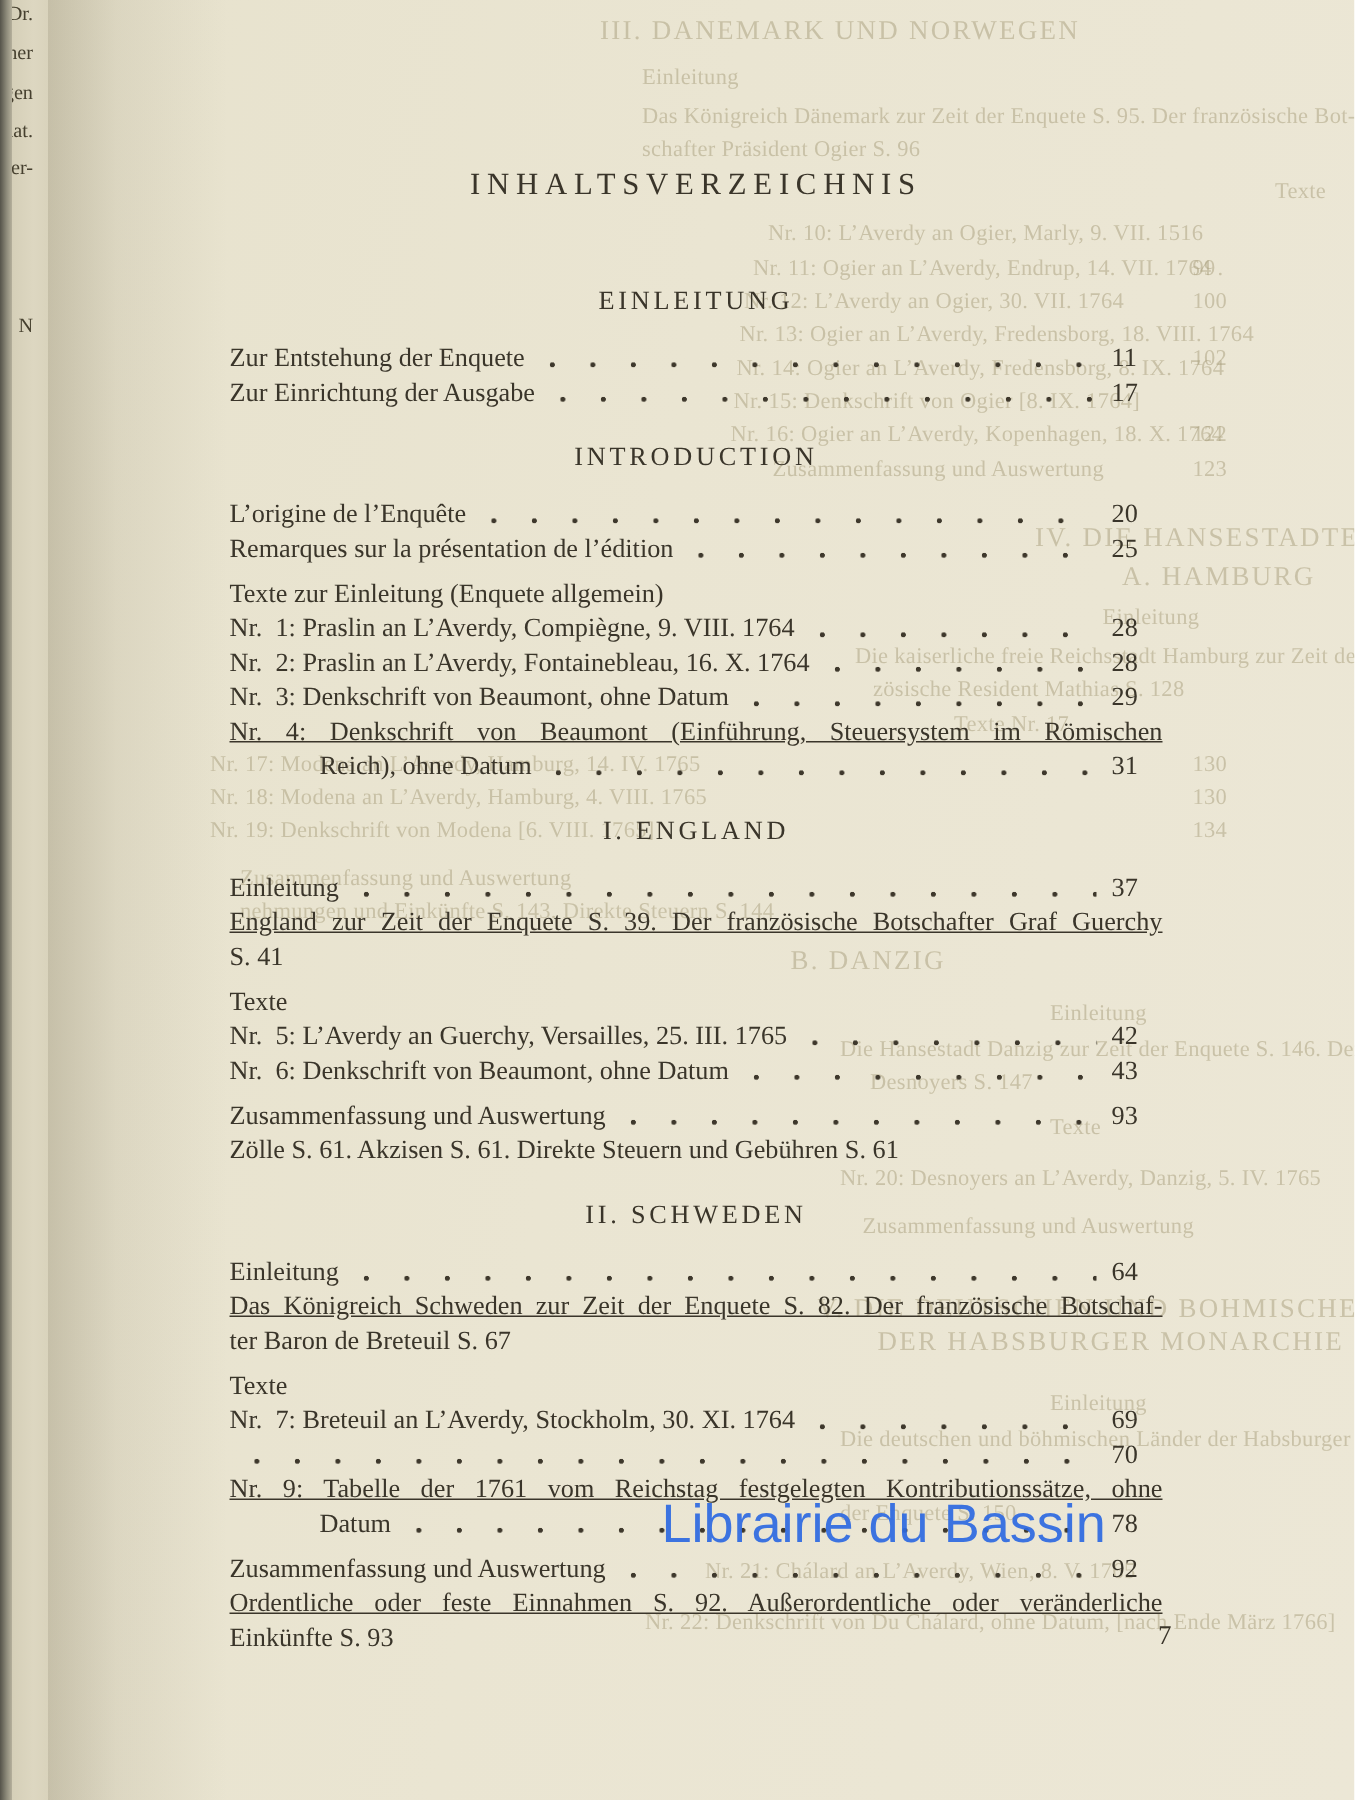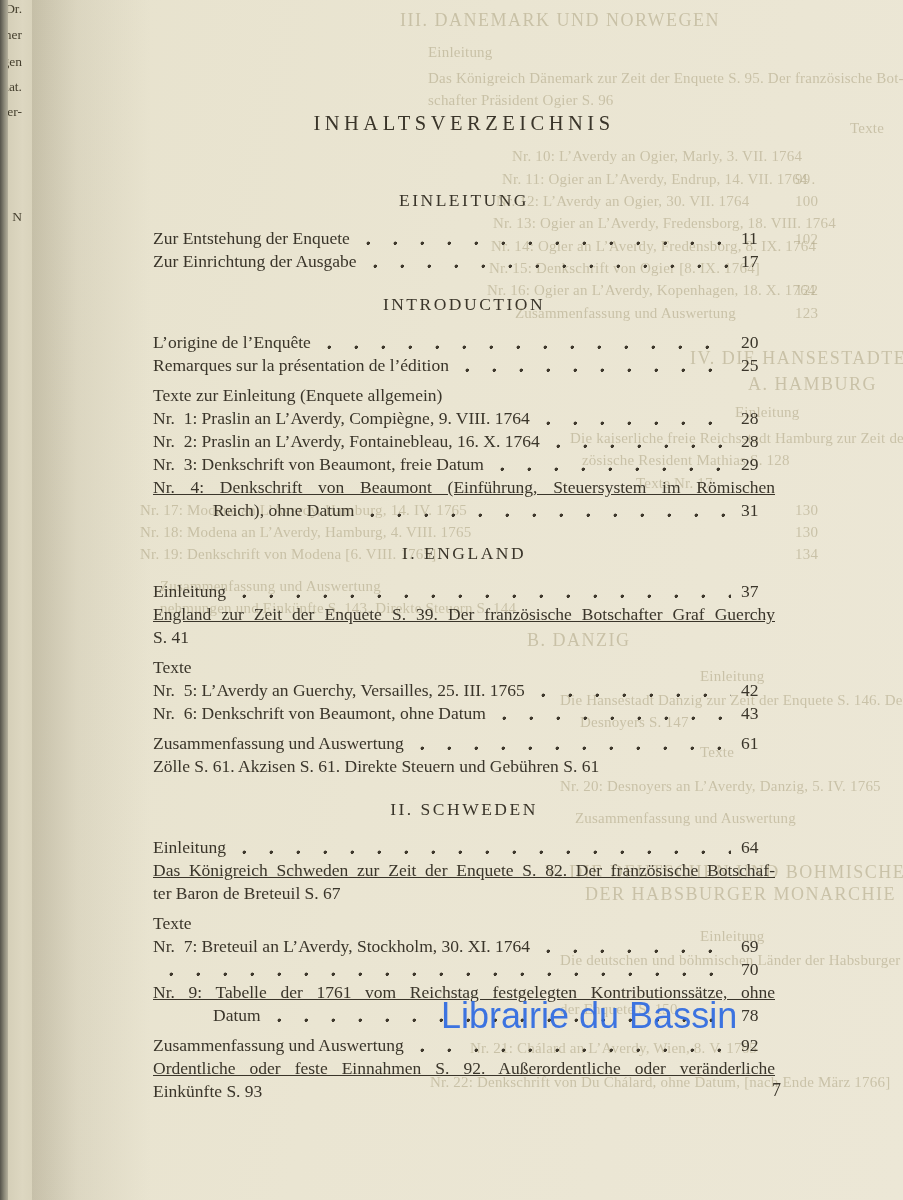--- a/index.html
+++ b/index.html
@@ -59,21 +59,21 @@
 <body>
 
 <div id="page">
 
   <div class="ghost-layer">
       <span class="ghost hd" style="left: 400px; top: 10px;">III. DANEMARK UND NORWEGEN</span>
       <span class="ghost" style="left: 428px; top: 44px;">Einleitung</span>
       <span class="ghost" style="left: 428px; top: 70px;">Das Königreich Dänemark zur Zeit der Enquete S. 95. Der französische Bot-</span>
       <span class="ghost" style="left: 428px; top: 92px;">schafter Präsident Ogier S. 96</span>
       <span class="ghost" style="left: 850px; top: 120px;">Texte</span>
-      <span class="ghost" style="left: 512px; top: 148px;">Nr. 10: L’Averdy an Ogier, Marly, 3. VII. 1764</span>
+      <span class="ghost" style="left: 512px; top: 148px;">Nr. 10: L’Averdy an Ogier, Marly, 9. VII. 1516</span>
       <span class="ghost" style="left: 502px; top: 171px;">Nr. 11: Ogier an L’Averdy, Endrup, 14. VII. 1764  .</span>
       <span class="ghost" style="left: 795px; top: 171px;">99</span>
       <span class="ghost" style="left: 496px; top: 193px;">Nr. 12: L’Averdy an Ogier, 30. VII. 1764</span>
       <span class="ghost" style="left: 795px; top: 193px;">100</span>
       <span class="ghost" style="left: 493px; top: 215px;">Nr. 13: Ogier an L’Averdy, Fredensborg, 18. VIII. 1764</span>
       <span class="ghost" style="left: 795px; top: 215px; margin-top: 16px;">102</span>
       <span class="ghost" style="left: 491px; top: 238px;">Nr. 14: Ogier an L’Averdy, Fredensborg, 8. IX. 1764</span>
       <span class="ghost" style="left: 489px; top: 260px;">Nr. 15: Denkschrift von Ogier [8. IX. 1764]</span>
       <span class="ghost" style="left: 487px; top: 282px;">Nr. 16: Ogier an L’Averdy, Kopenhagen, 18. X. 1764</span>
       <span class="ghost" style="left: 795px; top: 282px;">122</span>
@@ -152,21 +152,21 @@
           <span class="lbl">Nr.  1: Praslin an L’Averdy, Compiègne, 9. VIII. 1764</span>
           <span class="leader"></span>
           <span class="pg">28</span>
         </div>
         <div class="toc-row">
           <span class="lbl">Nr.  2: Praslin an L’Averdy, Fontainebleau, 16. X. 1764</span>
           <span class="leader"></span>
           <span class="pg">28</span>
         </div>
         <div class="toc-row">
-          <span class="lbl">Nr.  3: Denkschrift von Beaumont, freie Datum</span>
+          <span class="lbl">Nr.  3: Denkschrift von Beaumont, ohne Datum</span>
           <span class="leader"></span>
           <span class="pg">29</span>
         </div>
         <div class="toc-row justify">Nr. 4: Denkschrift von Beaumont (Einführung, Steuersystem im Römischen</div>
         <div class="toc-row">
           <span class="lbl" style="padding-left: 60px;">Reich), ohne Datum</span>
           <span class="leader"></span>
           <span class="pg">31</span>
         </div>
         <div class="toc-heading">I. ENGLAND</div>
@@ -188,21 +188,21 @@
           <span class="pg">42</span>
         </div>
         <div class="toc-row">
           <span class="lbl">Nr.  6: Denkschrift von Beaumont, ohne Datum</span>
           <span class="leader"></span>
           <span class="pg">43</span>
         </div>
         <div class="toc-row gap-sm">
           <span class="lbl">Zusammenfassung und Auswertung</span>
           <span class="leader"></span>
-          <span class="pg">61</span>
+          <span class="pg">93</span>
         </div>
         <div class="toc-row">
           <span class="lbl">Zölle S. 61. Akzisen S. 61. Direkte Steuern und Gebühren S. 61</span>
         </div>
         <div class="toc-heading">II. SCHWEDEN</div>
         <div class="toc-row">
           <span class="lbl">Einleitung</span>
           <span class="leader"></span>
           <span class="pg">64</span>
         </div>

